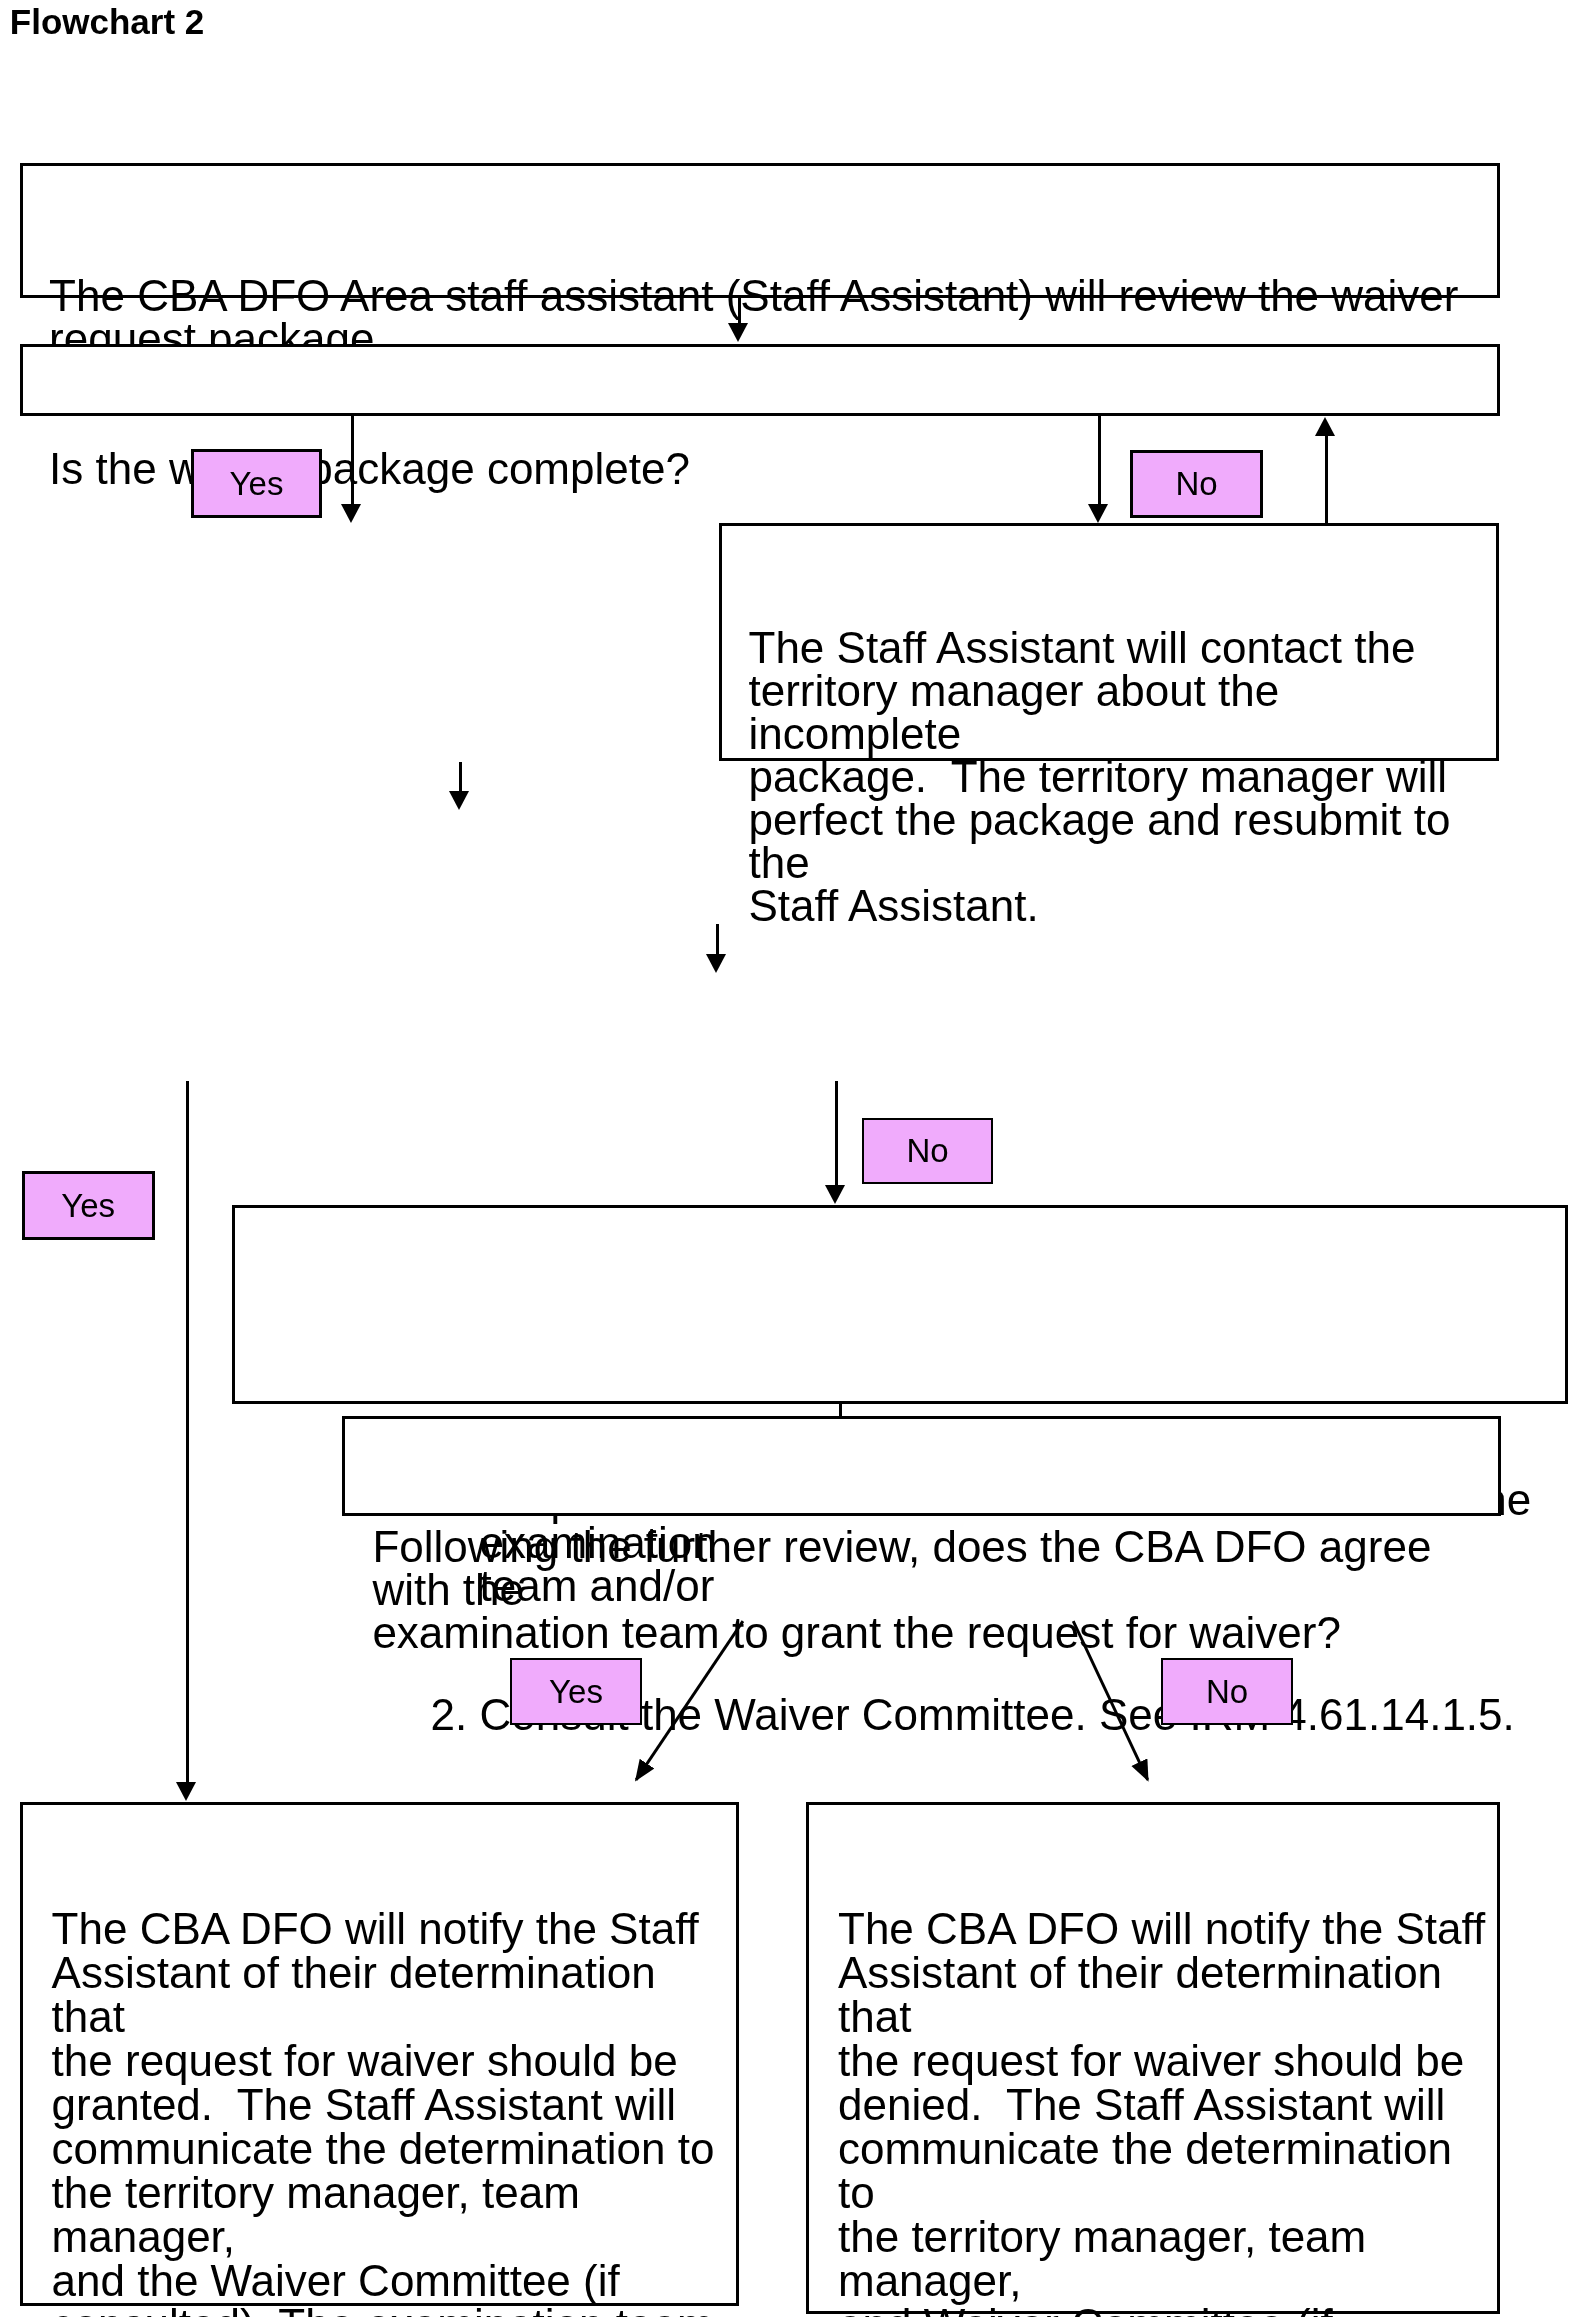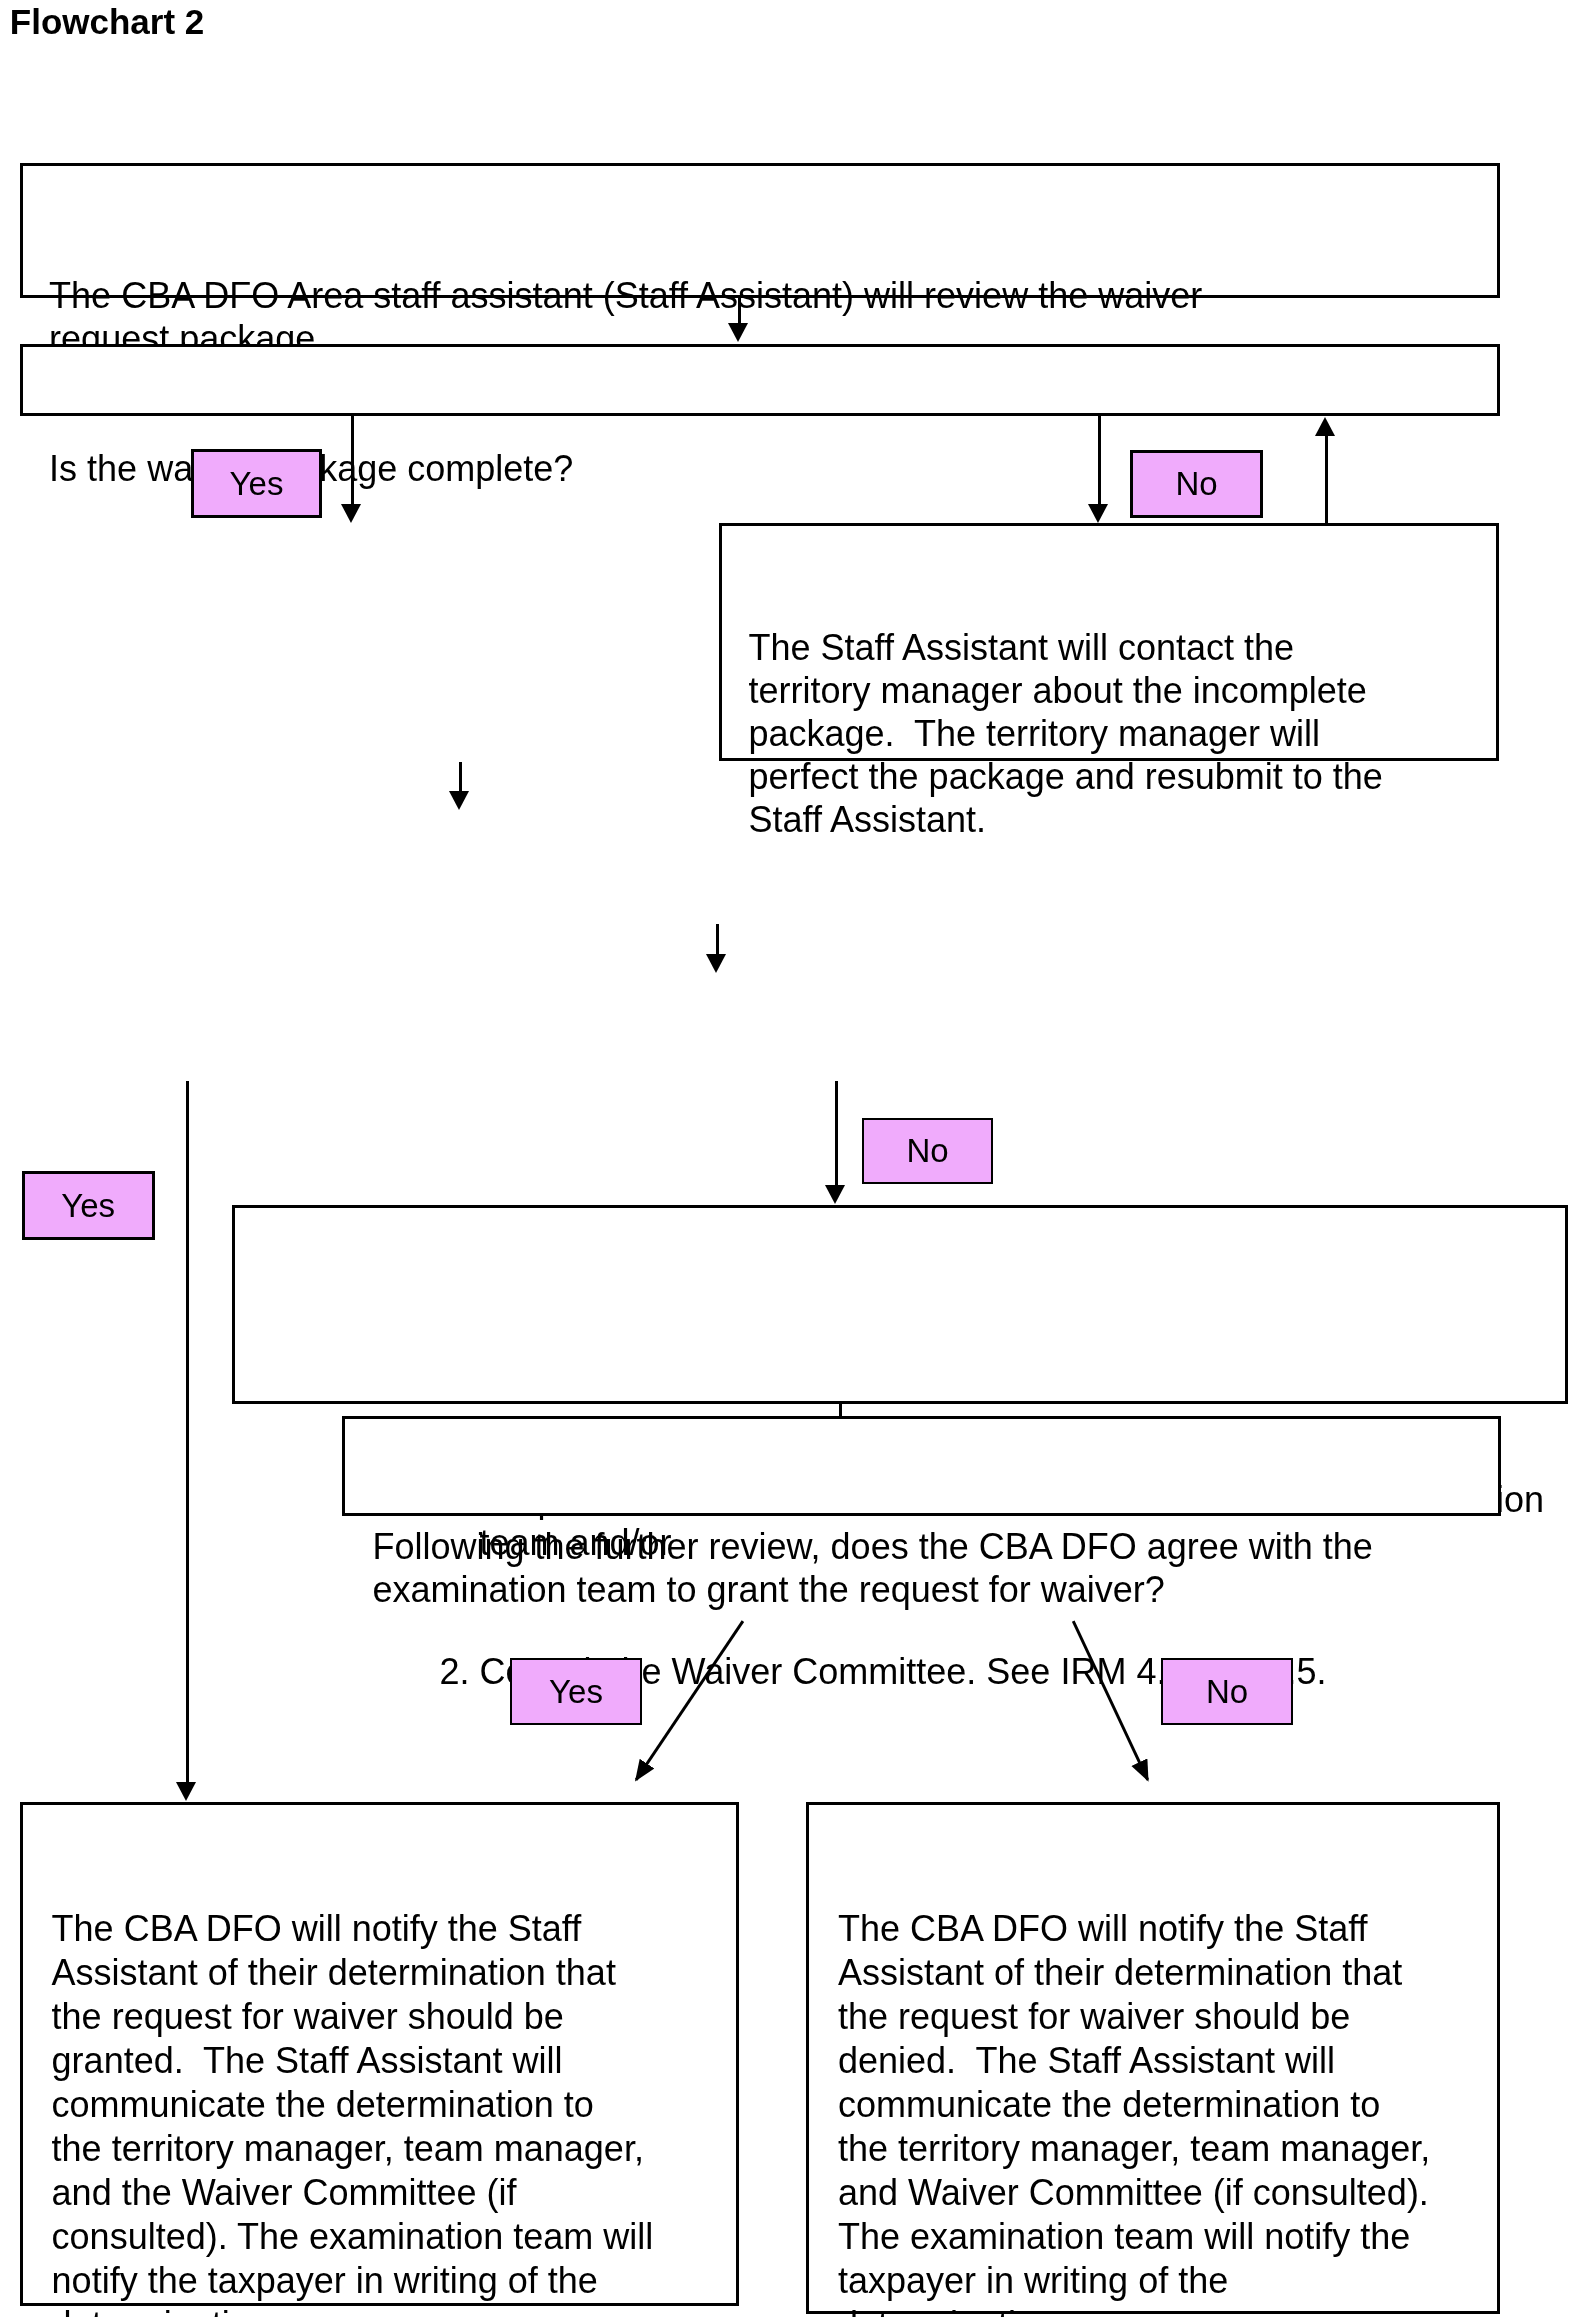--- a/index.html
+++ b/index.html
@@ -5,21 +5,21 @@
   html,body{margin:0;padding:0;background:#ffffff;}
   #canvas{
     position:relative;width:1577px;height:2317px;background:#ffffff;
     font-family:"Liberation Sans",sans-serif;color:#000;overflow:hidden;
   }
   .title{
     position:absolute;font-weight:bold;font-size:35px;white-space:pre;
   }
   .node{
     position:absolute;box-sizing:border-box;border:3.9px solid #000;background:#fff;
-    font-size:36px;line-height:43px;white-space:pre-wrap;
+    font-size:44px;line-height:43px;white-space:pre-wrap;
   }
   .node .pad{padding:13.7px 14.7px 0 26.5px;white-space:pre-wrap;}
   .label-box{
     position:absolute;box-sizing:border-box;border:3.9px solid #000;background:#f0abfc;
     display:flex;align-items:center;justify-content:center;
     font-size:33px;
   }
   .label-box.thin{border-width:2.9px;}
   .vline{position:absolute;width:2.9px;background:#000;}
   .ah-d{position:absolute;width:0;height:0;border-left:10.8px solid transparent;border-right:10.8px solid transparent;border-top:19.6px solid #000;}

